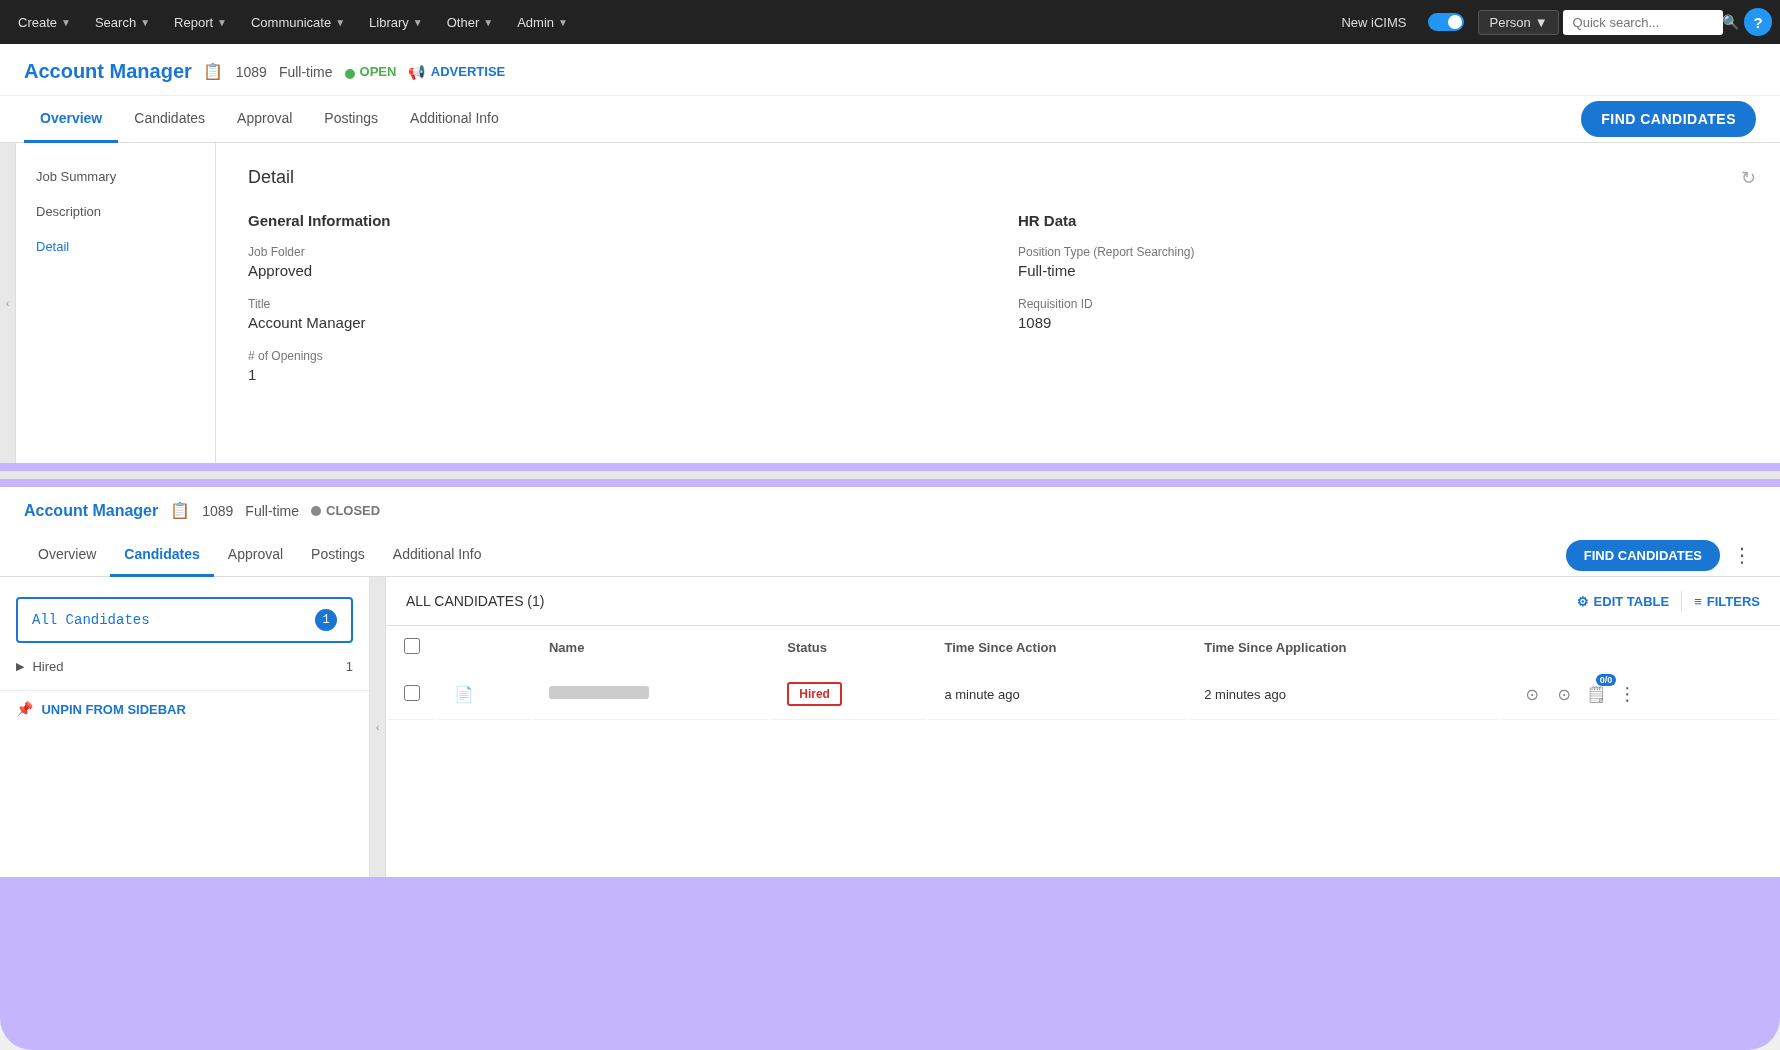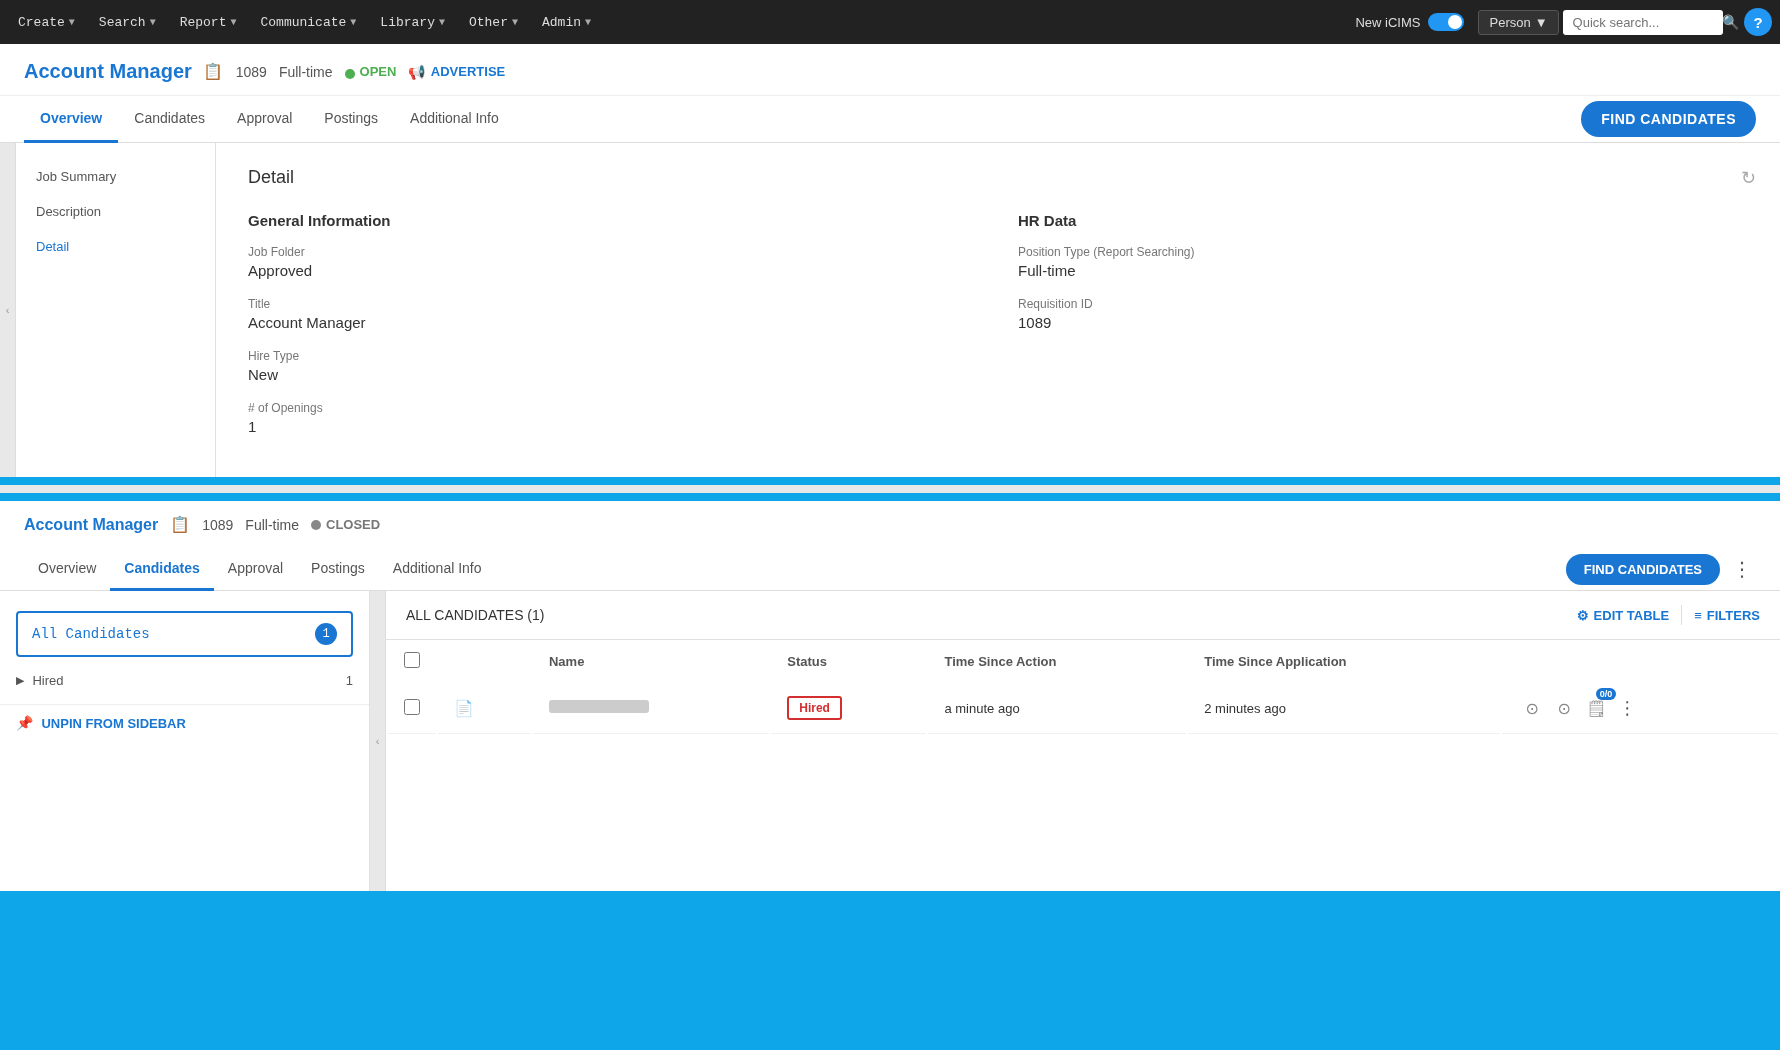--- a/index.html
+++ b/index.html
@@ -20,28 +20,27 @@
     .nav-item {
       color: #ddd;
       font-size: 13px;
       padding: 0 10px;
       height: 44px;
       display: flex;
       align-items: center;
       gap: 4px;
       cursor: pointer;
       white-space: nowrap;
-      font-family: Liberation Mono, monospace;
     }
     .nav-chevron { font-size: 10px; color: #aaa; }
     .nav-spacer { flex: 1; }
     .nav-toggle-area {
       display: flex;
       align-items: center;
-      gap: 8px;
+      gap: 22px;
       color: #ddd;
       font-size: 13px;
       padding: 0 10px;
     }
     .toggle-switch {
       width: 36px; height: 18px;
       background: #2196F3;
       border-radius: 9px;
       position: relative;
       display: inline-block;
@@ -83,22 +82,23 @@
       width: 28px; height: 28px;
       background: #2196F3;
       border-radius: 50%;
       display: flex; align-items: center; justify-content: center;
       color: #fff; font-weight: bold; font-size: 15px;
       cursor: pointer;
     }
 
     
     .main-area {
-      background: #0ea5e9;
+      background: #c4b5fd;
       min-height: 1006px;
+      border-radius: 32px;
     }
 
     
     .job-card {
       background: #fff;
       margin-bottom: 8px;
     }
     .job-header {
       display: flex;
       align-items: center;
@@ -630,24 +630,20 @@
 
           <div class="detail-col">
             <div class="detail-section-title">General Information</div>
             <div class="detail-field">
               <div class="detail-field-label">Job Folder</div>
               <div class="detail-field-value">Approved</div>
             </div>
             <div class="detail-field">
               <div class="detail-field-label">Title</div>
               <div class="detail-field-value">Account Manager</div>
-            </div>
-            <div class="detail-field">
-              <div class="detail-field-label">Hire Type</div>
-              <div class="detail-field-value">New</div>
             </div>
             <div class="detail-field">
               <div class="detail-field-label"># of Openings</div>
               <div class="detail-field-value">1</div>
             </div>
           </div>
 
           <div class="detail-col">
             <div class="detail-section-title">HR Data</div>
             <div class="detail-field">

